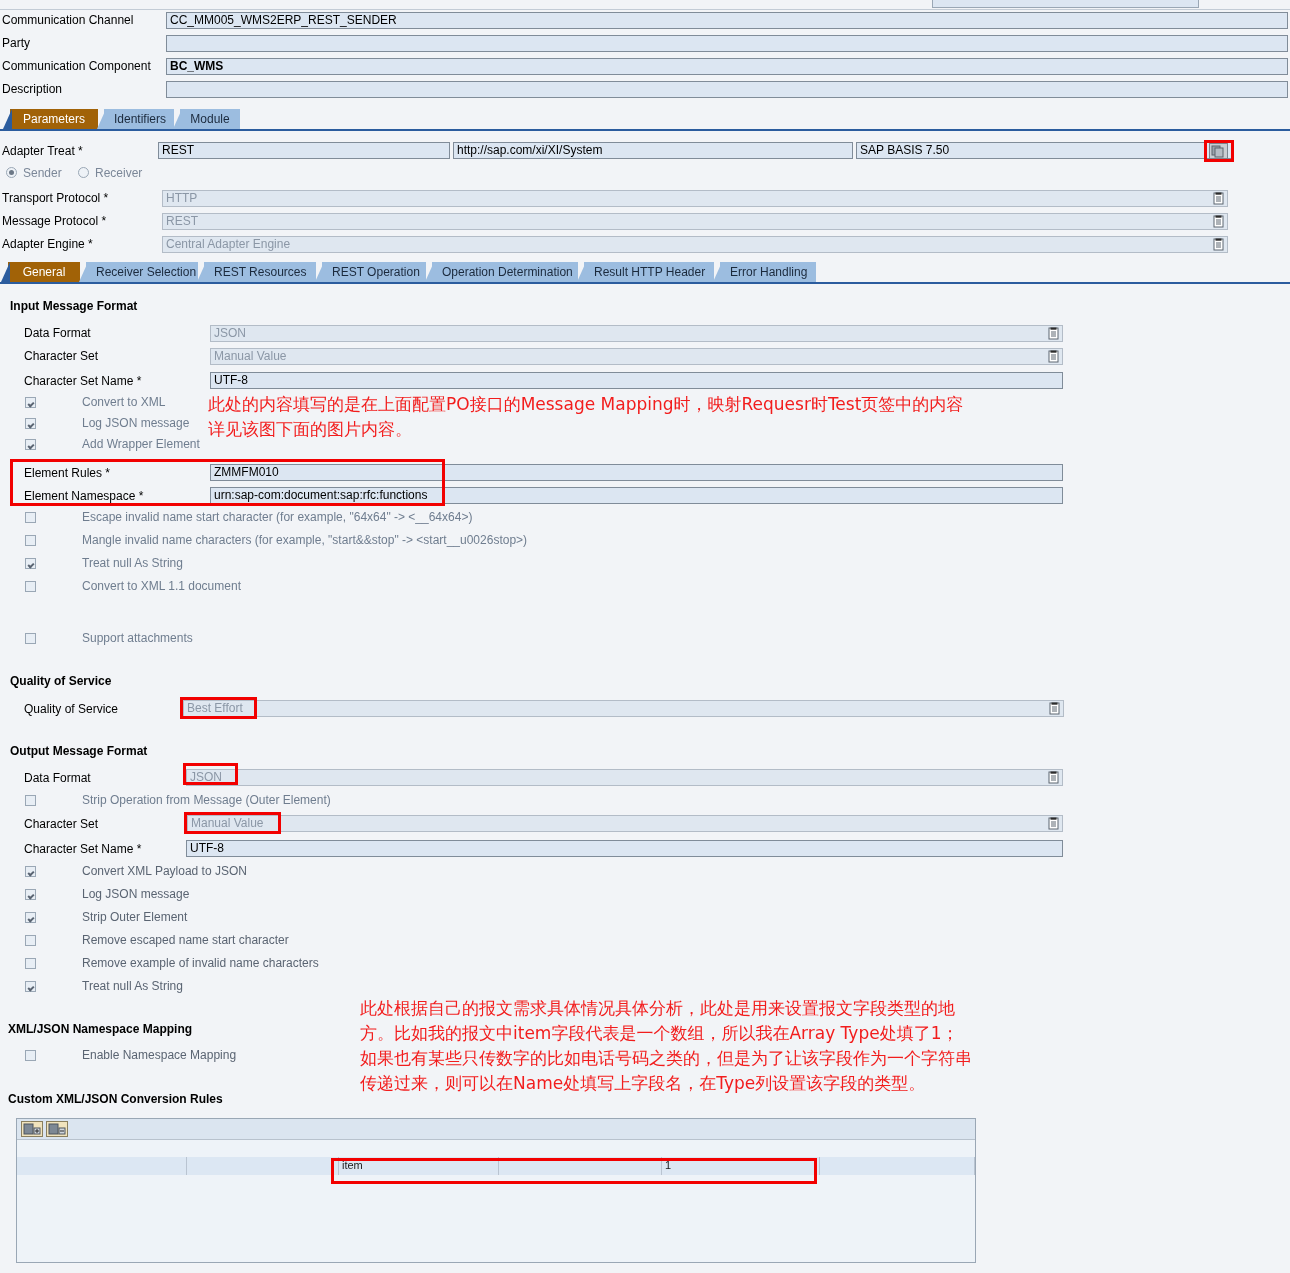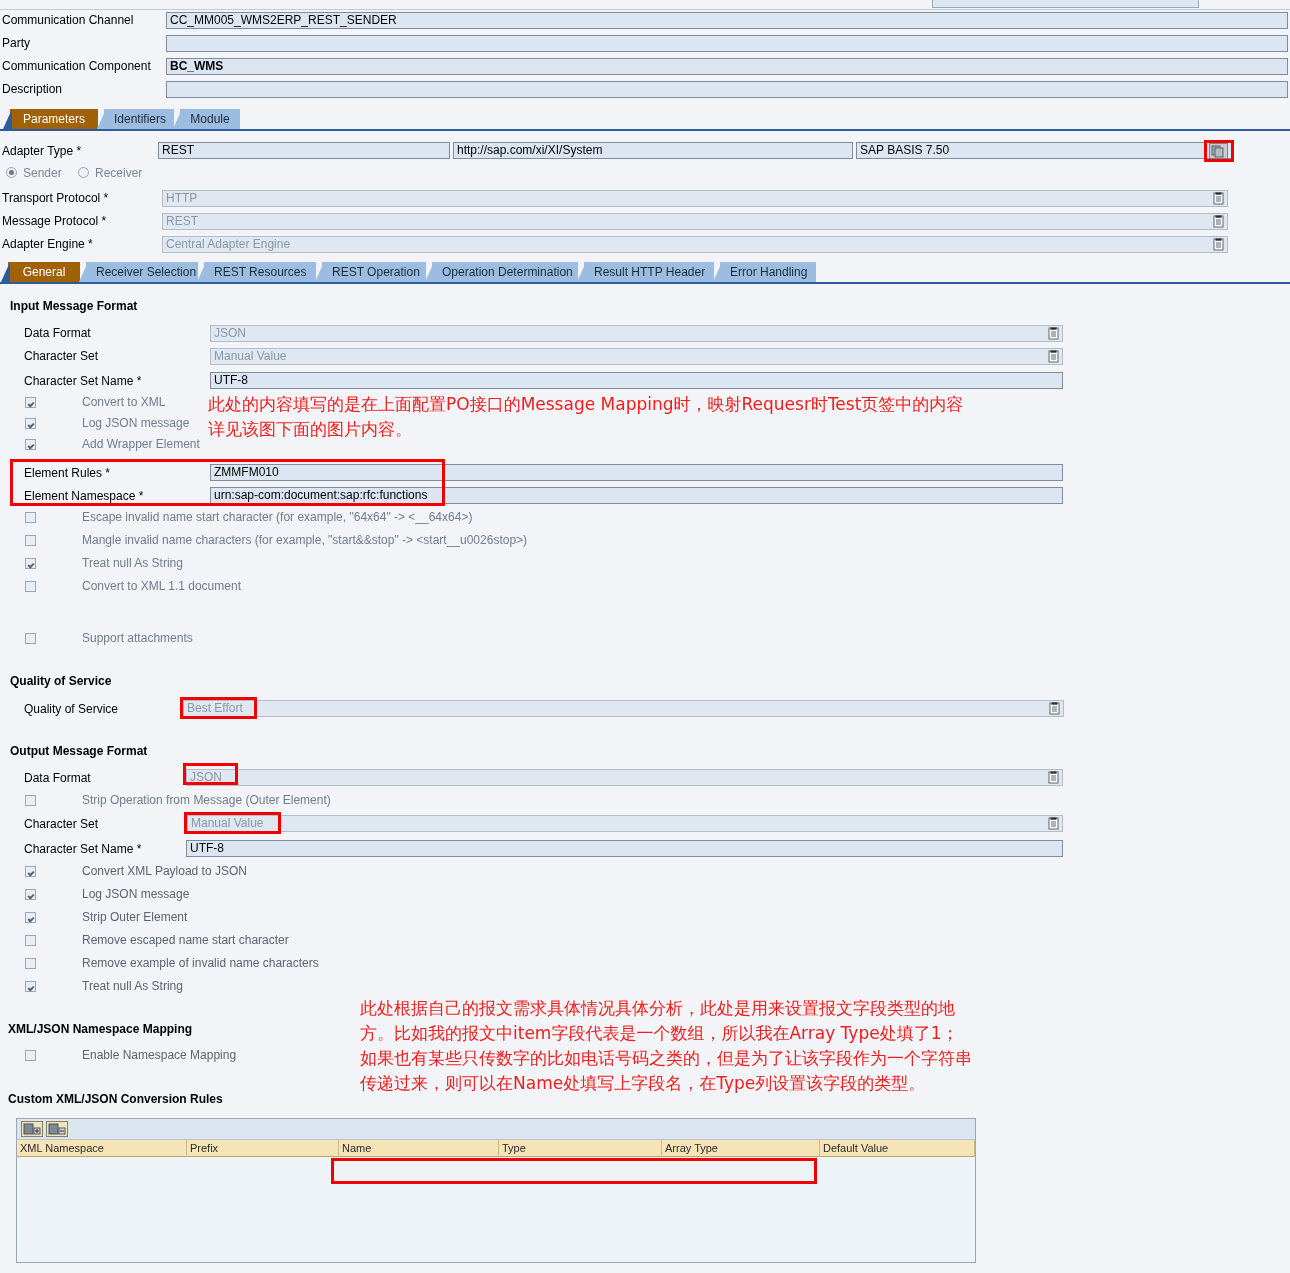--- a/index.html
+++ b/index.html
@@ -100,21 +100,21 @@
         </svg></div><span>Parameters</span></div>
     <div class="tab ina" style="left: 104px; top: 0px; width: 70px;"><div class="skew"><svg width="9" height="20">
           <polygon points="9,0 9,20 0,20" fill="#9cbde0"></polygon>
         </svg></div><span>Identifiers</span></div>
     <div class="tab ina" style="left: 180px; top: 0px; width: 60px;"><div class="skew"><svg width="9" height="20">
           <polygon points="9,0 9,20 0,20" fill="#9cbde0"></polygon>
         </svg></div><span>Module</span></div>
   </div>
 
 <div id="adapter-section">
-    <div class="lbl" style="left: 2px; top: 142px;">Adapter Type *</div>
+    <div class="lbl" style="left: 2px; top: 142px;">Adapter Treat *</div>
     <div class="fld edit" style="left: 158px; top: 142px; width: 292px;">REST</div>
     <div class="fld edit" style="left: 453px; top: 142px; width: 400px;">http://sap.com/xi/XI/System</div>
     <div class="fld edit" style="left: 856px; top: 142px; width: 376px;">SAP BASIS 7.50</div>
     <div style="position: absolute; left: 1209px; top: 143px; width: 19px; height: 16px;"><svg width="19" height="16" viewBox="0 0 19 16">
         <rect x="0.5" y="0.5" width="18" height="15" fill="#c9cdd2" stroke="#7b848e"></rect>
         <rect x="3" y="3" width="8" height="9" fill="#9aa2ab" stroke="#5c646d"></rect>
         <rect x="6" y="5" width="8" height="9" fill="#b5bcc4" stroke="#5c646d"></rect>
       </svg></div>
     <div class="radio on" style="left: 6px; top: 167px;"></div>
     <div class="rlabel" style="left: 23px; top: 167px;">Sender</div>
@@ -314,27 +314,27 @@
             <line x1="16" y1="8" x2="16" y2="12" stroke="#2a2a2a"></line>
             <line x1="14" y1="10" x2="18" y2="10" stroke="#2a2a2a"></line>
           </svg></div>
         <div style="position: absolute; left: 29px; top: 2px; width: 22px; height: 16px;"><svg width="22" height="16" viewBox="0 0 22 16">
             <rect x="0.5" y="0.5" width="21" height="15" fill="#f0e3bd" stroke="#8a7f5e"></rect>
             <rect x="3" y="3" width="9" height="10" fill="#7d8894" stroke="#4d555e"></rect>
             <rect x="13" y="7" width="6" height="6" fill="#cfd6dd" stroke="#4d555e"></rect>
             <line x1="14" y1="10" x2="18" y2="10" stroke="#2a2a2a"></line>
           </svg></div>
       </div>
-      <div class="thead" style="top: 21px; width: 958px;">
-        <div class="th" style="left: 0px; width: 170px;">XML Namespace</div>
-        <div class="th" style="left: 170px; width: 152px;">Prefix</div>
-        <div class="th" style="left: 322px; width: 160px;">Name</div>
-        <div class="th" style="left: 482px; width: 163px;">Type</div>
-        <div class="th" style="left: 645px; width: 158px;">Array Type</div>
-        <div class="th" style="left: 803px; width: 155px;">Default Value</div>
+      <div class="trow" style="top: 38px; width: 958px;">
+        <div class="td" style="left: 0px; width: 170px;"></div>
+        <div class="td" style="left: 170px; width: 152px;"></div>
+        <div class="td" style="left: 322px; width: 160px;">item</div>
+        <div class="td" style="left: 482px; width: 163px;"></div>
+        <div class="td" style="left: 645px; width: 158px;">1</div>
+        <div class="td" style="left: 803px; width: 155px;"></div>
       </div>
       <div class="tfill" style="top: 56px; width: 958px; height: 87px;"></div>
     </div>
   </div>
 
 <div class="annot" id="annot1" style="left:208px;top:392px;">此处的内容填写的是在上面配置PO接口的Message Mapping时，映射Requesr时Test页签中的内容
 详见该图下面的图片内容。</div>
 <div class="annot" id="annot2" style="left:360px;top:996px;">此处根据自己的报文需求具体情况具体分析，此处是用来设置报文字段类型的地
 方。比如我的报文中item字段代表是一个数组，所以我在Array Type处填了1；
 如果也有某些只传数字的比如电话号码之类的，但是为了让该字段作为一个字符串

